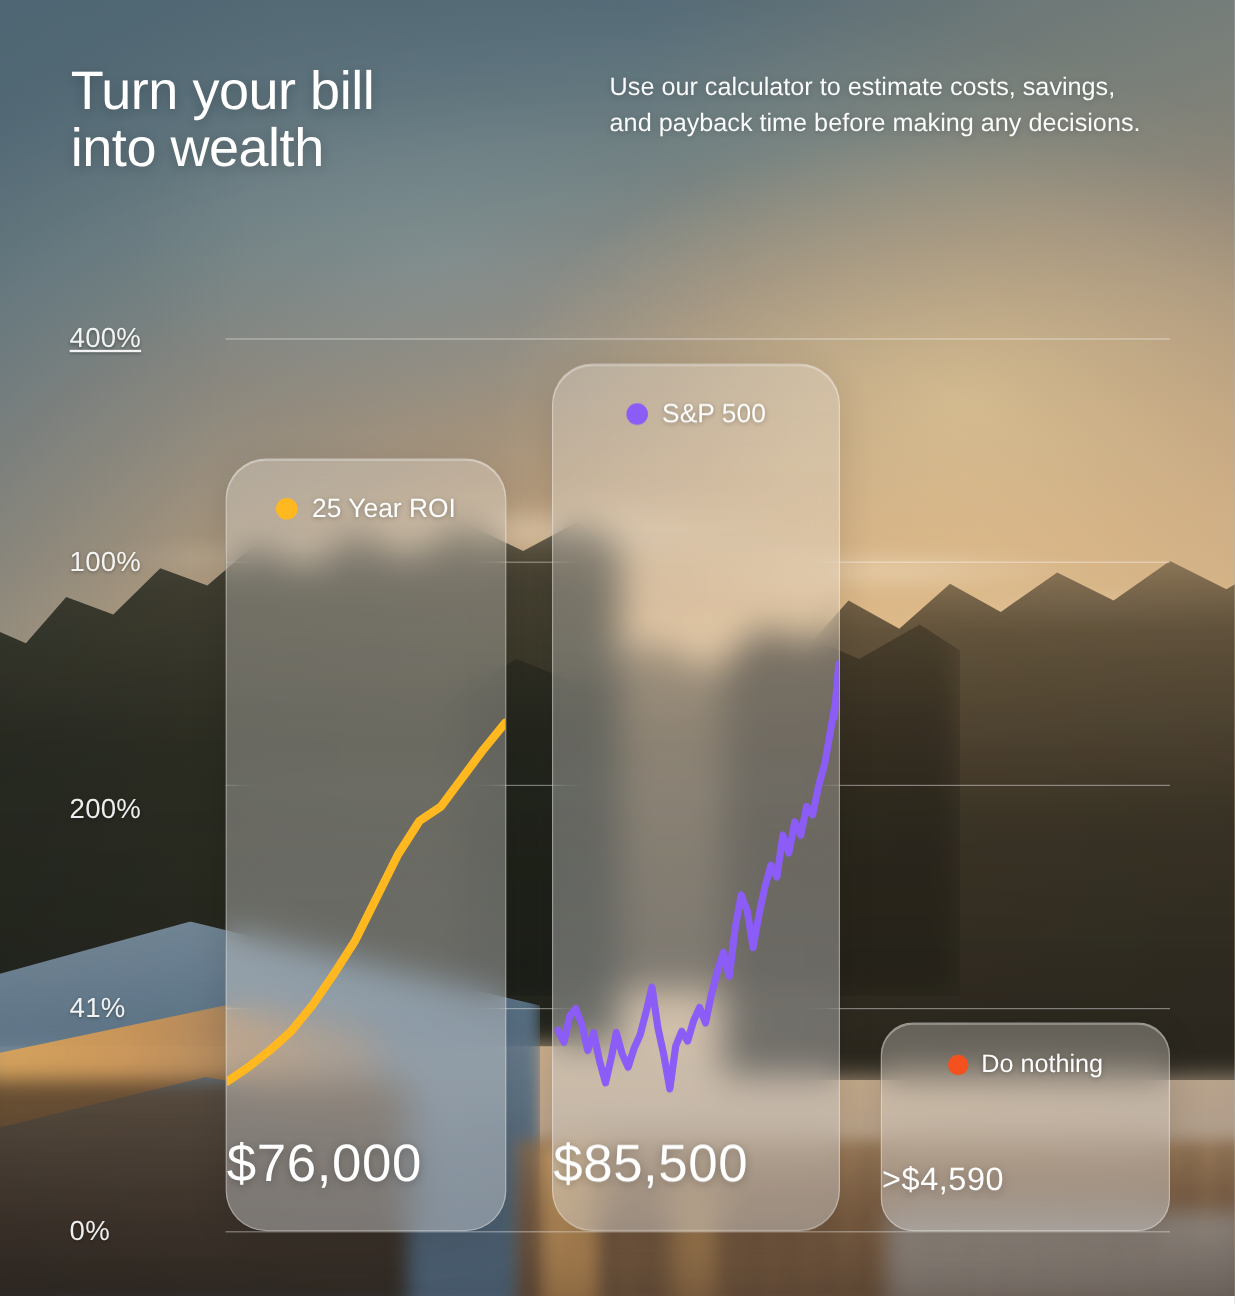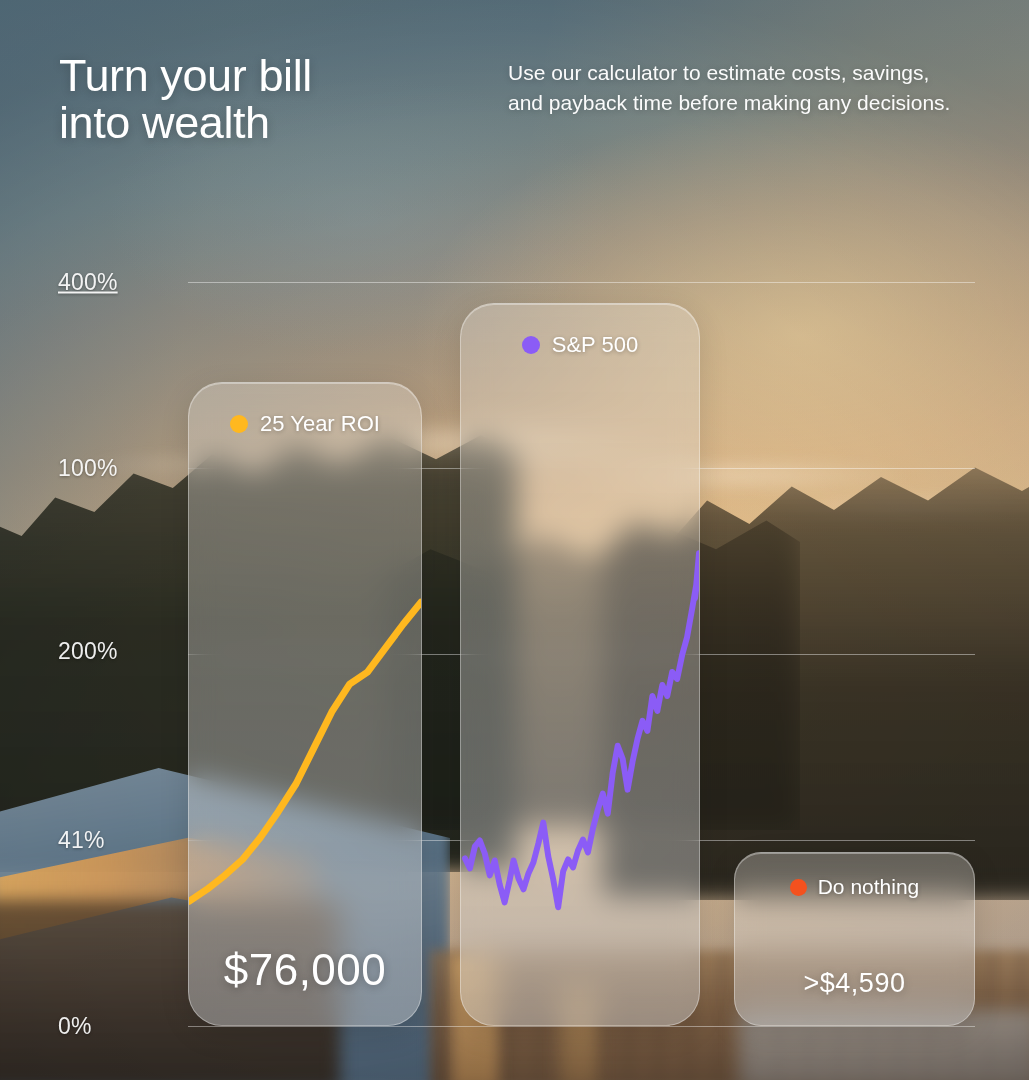--- a/index.html
+++ b/index.html
@@ -175,21 +175,21 @@
     flex:0 0 auto;
   }
   .legend-text {
     font-size:22px;
     color:#ffffff;
     text-shadow:0 1px 4px rgba(0,0,0,0.30);
     white-space:nowrap;
   }
   .card-value {
     position:absolute; bottom:30px; left:0; right:0;
-    text-align:center;
+    text-align:left;
     font-size:44px;
     font-weight:400;
     color:#ffffff;
     letter-spacing:0.5px;
     text-shadow:0 2px 8px rgba(0,0,0,0.28);
     white-space:nowrap;
   }
   .card-small .card-legend { top:22px; gap:11px; }
   .card-small .legend-text { font-size:21px; }
   .card-small .card-value  { font-size:27px; bottom:26px; }
@@ -250,21 +250,21 @@
   <div id="plot">
 
     <div class="gridline" style="top:0px;"></div>
     <div class="gridline" style="top:186px;"></div>
     <div class="gridline" style="top:372px;"></div>
     <div class="gridline" style="top:558px;"></div>
     <div class="gridline" style="top:744px;"></div>
 
     <div class="axis-label" style="left:-130px; top:0px;text-decoration:underline;">400%</div>
     <div class="axis-label" style="left:-130px; top:186px;">100%</div>
-    <div class="axis-label" style="left:-130px; top:369px;">200%</div>
+    <div class="axis-label" style="left:-130px; top:392px;">200%</div>
     <div class="axis-label" style="left:-130px; top:558px;">41%</div>
     <div class="axis-label" style="left:-130px; top:744px;">0%</div>
 
     <div class="bar-card" style="left:0px; top:100px; width:234px; height:644px;">
       <svg class="series-svg" viewBox="0 0 234 644" preserveAspectRatio="none">
         <polyline points="0,520 18,508 36,494 54,478 72,456 90,430 108,402 126,366 144,330 162,302 180,290 198,266 216,242 234,220" fill="none" stroke="#FFB81F" stroke-width="7" stroke-linejoin="round" stroke-linecap="round"></polyline>
       </svg>
       <div class="card-legend">
         <span class="legend-dot" style="background:#FFB81F;"></span>
         <span class="legend-text">25 Year ROI</span>
@@ -273,20 +273,21 @@
     </div>
 
     <div class="bar-card" style="left:272px; top:21px; width:240px; height:723px;">
       <svg class="series-svg" viewBox="0 0 240 723" preserveAspectRatio="none">
         <polyline points="4,556 9,566 14,544 19,538 24,551 29,573 34,558 39,582 44,600 49,578 53,558 58,576 63,587 68,571 73,560 78,541 83,520 88,554 93,577 98,605 103,569 108,557 113,565 118,548 123,537 128,550 133,526 138,507 143,491 148,511 153,470 158,443 163,456 168,487 173,459 178,436 183,418 188,428 193,393 198,408 203,382 208,393 213,369 218,376 223,352 228,334 233,306 238,277 240,262 236,295 240,250" fill="none" stroke="#8B5CF6" stroke-width="6" stroke-linejoin="round" stroke-linecap="round"></polyline>
       </svg>
       <div class="card-legend">
         <span class="legend-dot" style="background:#8B5CF6;"></span>
         <span class="legend-text">S&amp;P 500</span>
       </div>
+      <div class="card-value">$85,500</div>
     </div>
 
     <div class="bar-card card-small" style="left:546px; top:570px; width:241px; height:174px; border-radius:27px;">
       <div class="card-legend">
         <span class="legend-dot" style="background:#F4511E;"></span>
         <span class="legend-text">Do nothing</span>
       </div>
       <div class="card-value">&gt;$4,590</div>
     </div>
 

